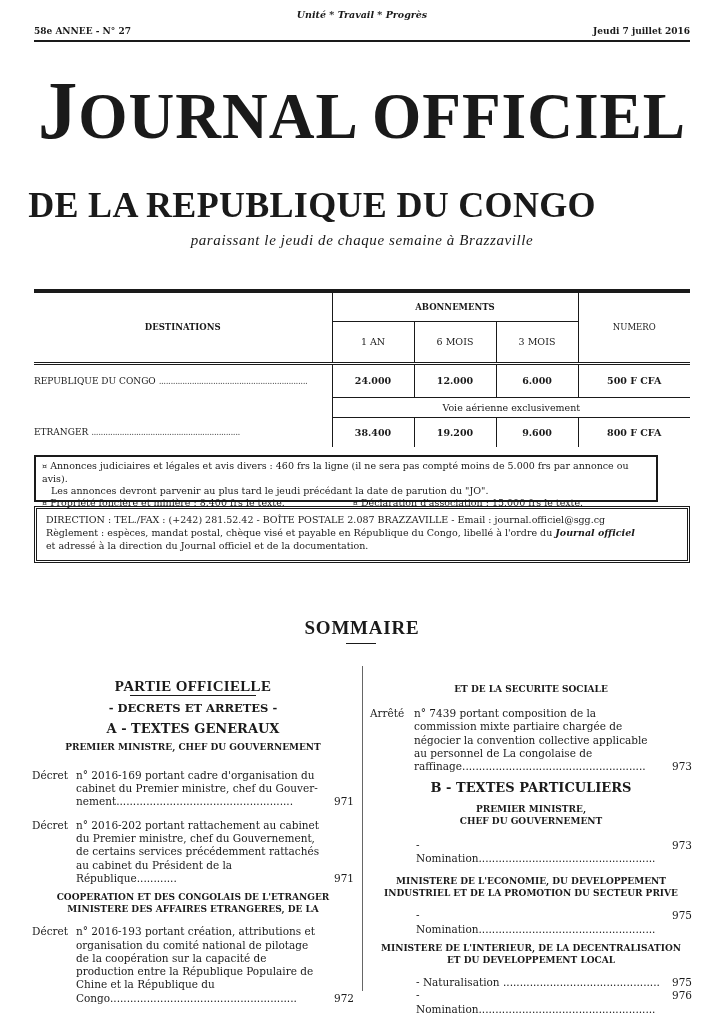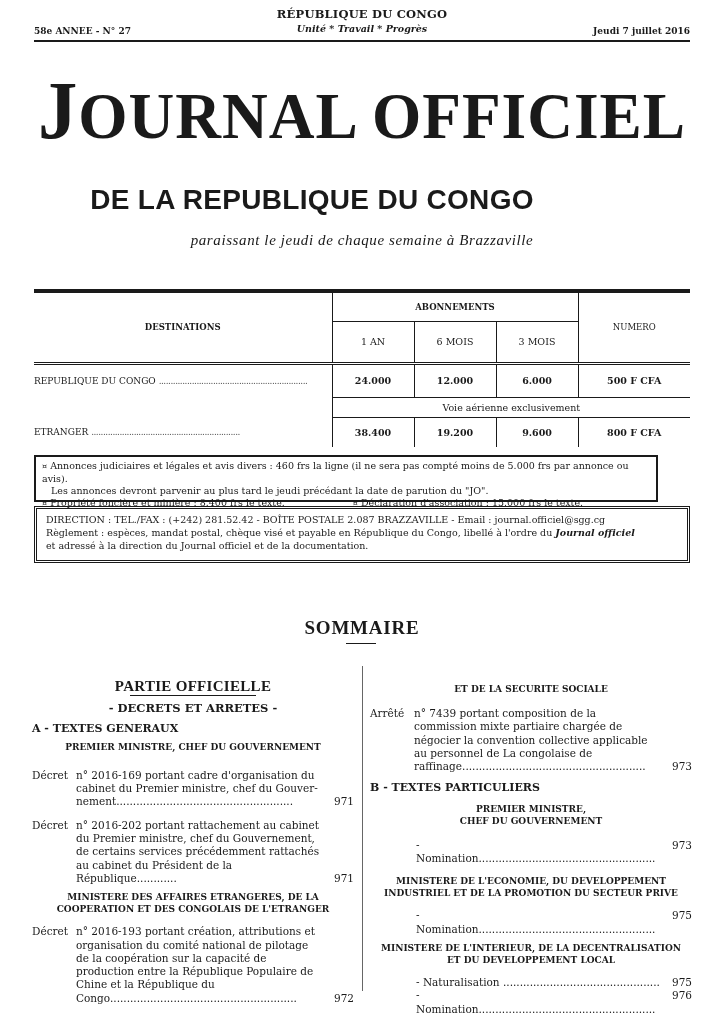--- a/index.html
+++ b/index.html
@@ -12,21 +12,21 @@
   .topbar .center { position: absolute; left: 0; right: 0; top: 3px; text-align: center; }
   .topbar .center .country { font-size: 11.5px; font-weight: bold; letter-spacing: 0.2px; }
   .topbar .center .motto { font-size: 9.5px; font-style: italic; font-weight: bold; margin-top: 2px; }
   .rule-top { position: absolute; left: 34px; top: 40px; width: 656px; height: 2px; background: #1a1a1a; }
 
   .mast-title { position: absolute; left: 0; width: 724px; top: 70px; text-align: center;
     font-family: "Liberation Serif", serif; font-size: 66px; font-weight: bold; letter-spacing: 1px;
     transform: scaleX(0.96); line-height: 1; }
   .mast-title .big { font-size: 82px; }
   .mast-sub { position: absolute; left: 0; width: 624px; top: 184px; text-align: center;
-    font-family: Liberation Sans, sans-serif; font-size: 28px; font-weight: bold; letter-spacing: 0.3px; }
+    font-family: Liberation Serif, serif; font-size: 36px; font-weight: bold; letter-spacing: 0.3px; }
   .mast-tag { position: absolute; left: 0; width: 724px; top: 232px; text-align: center;
     font-family: "Liberation Serif", serif; font-size: 15px; font-style: italic; letter-spacing: 0.6px; }
 
   table.subs { position: absolute; left: 34px; top: 289px; width: 656px; border-collapse: collapse;
     font-family: "DejaVu Serif", serif; font-size: 9px; }
   table.subs td { text-align: center; vertical-align: middle; padding: 0; }
   .thick-top { border-top: 4px solid #1a1a1a; }
   .vl { border-left: 1px solid #1a1a1a; }
   .bb { border-bottom: 1px solid #1a1a1a; }
   .dbl { border-bottom: 3px double #1a1a1a; }
@@ -51,38 +51,37 @@
 
   .col-divider { position: absolute; left: 362px; top: 666px; width: 1px; height: 325px; background: #666; }
 
   .col { position: absolute; font-size: 10.5px; line-height: 13.3px; }
   .col.left { left: 32px; top: 670px; width: 322px; }
   .col.right { left: 370px; top: 683px; width: 322px; }
 
   .h-partie { text-align: center; font-family: "Liberation Serif", serif; font-size: 15px; font-weight: bold; letter-spacing: 0.3px; margin-top: 10px; }
   .h-partie-rule { width: 126px; height: 1px; background: #1a1a1a; margin: 2px auto 6px; }
   .h-decrets { text-align: center; font-size: 11.5px; font-weight: bold; margin-bottom: 6px; }
-  .h-sec { text-align: left; font-size: 11px; font-weight: bold; margin-bottom: 6px; }
+  .h-sec { text-align: center; font-size: 13px; font-weight: bold; margin-bottom: 6px; }
   .h-min { text-align: center; font-size: 9px; font-weight: bold; line-height: 12px; }
 
   .entry { display: flex; margin-top: 10px; }
   .entry .kind { width: 44px; flex: none; }
   .entry .text { flex: 1; }
   .entry .page { width: 30px; flex: none; text-align: right; align-self: flex-end; }
   .nom { display: flex; padding-left: 46px; }
   .nom .t { flex: 1; }
   .nom .page { width: 30px; text-align: right; }
 </style>
 </head>
 <body>
 
 <div class="topbar">
   <span class="left">58e ANNEE - N° 27</span>
   <div class="center">
-    <div class="country">RÉPUBLIQUE DU CONGO</div>
     <div class="motto">Unité * Travail * Progrès</div>
   </div>
   <span class="right">Jeudi 7 juillet 2016</span>
 </div>
 <div class="rule-top"></div>
 
 <div class="mast-title"><span class="big">J</span><span>OURNAL OFFICIEL</span></div>
 <div class="mast-sub">DE LA REPUBLIQUE DU CONGO</div>
 <div class="mast-tag">paraissant le jeudi de chaque semaine à Brazzaville</div>
 
@@ -154,22 +153,22 @@
     <span class="text">n° 2016-169 portant cadre d'organisation du cabinet du Premier ministre, chef du Gouver-nement.....................................................</span>
     <span class="page">971</span>
   </div>
   <div class="entry">
     <span class="kind">Décret</span>
     <span class="text">n° 2016-202 portant rattachement au cabinet du Premier ministre, chef du Gouvernement, de certains services précédemment rattachés au cabinet du Président de la République............</span>
     <span class="page">971</span>
   </div>
 
   <div class="h-min" style="margin-top:6px">
+    <div>COOPERATION ET DES CONGOLAIS DE L'ETRANGER</div>
     <div>MINISTERE DES AFFAIRES ETRANGERES, DE LA</div>
-    <div>COOPERATION ET DES CONGOLAIS DE L'ETRANGER</div>
   </div>
   <div class="entry">
     <span class="kind">Décret</span>
     <span class="text">n° 2016-193 portant création, attributions et organisation du comité national de pilotage de la coopération sur la capacité de production entre la République Populaire de Chine et la République du Congo........................................................</span>
     <span class="page">972</span>
   </div>
 </div>
 
 <div class="col right">
   <div class="h-min">

